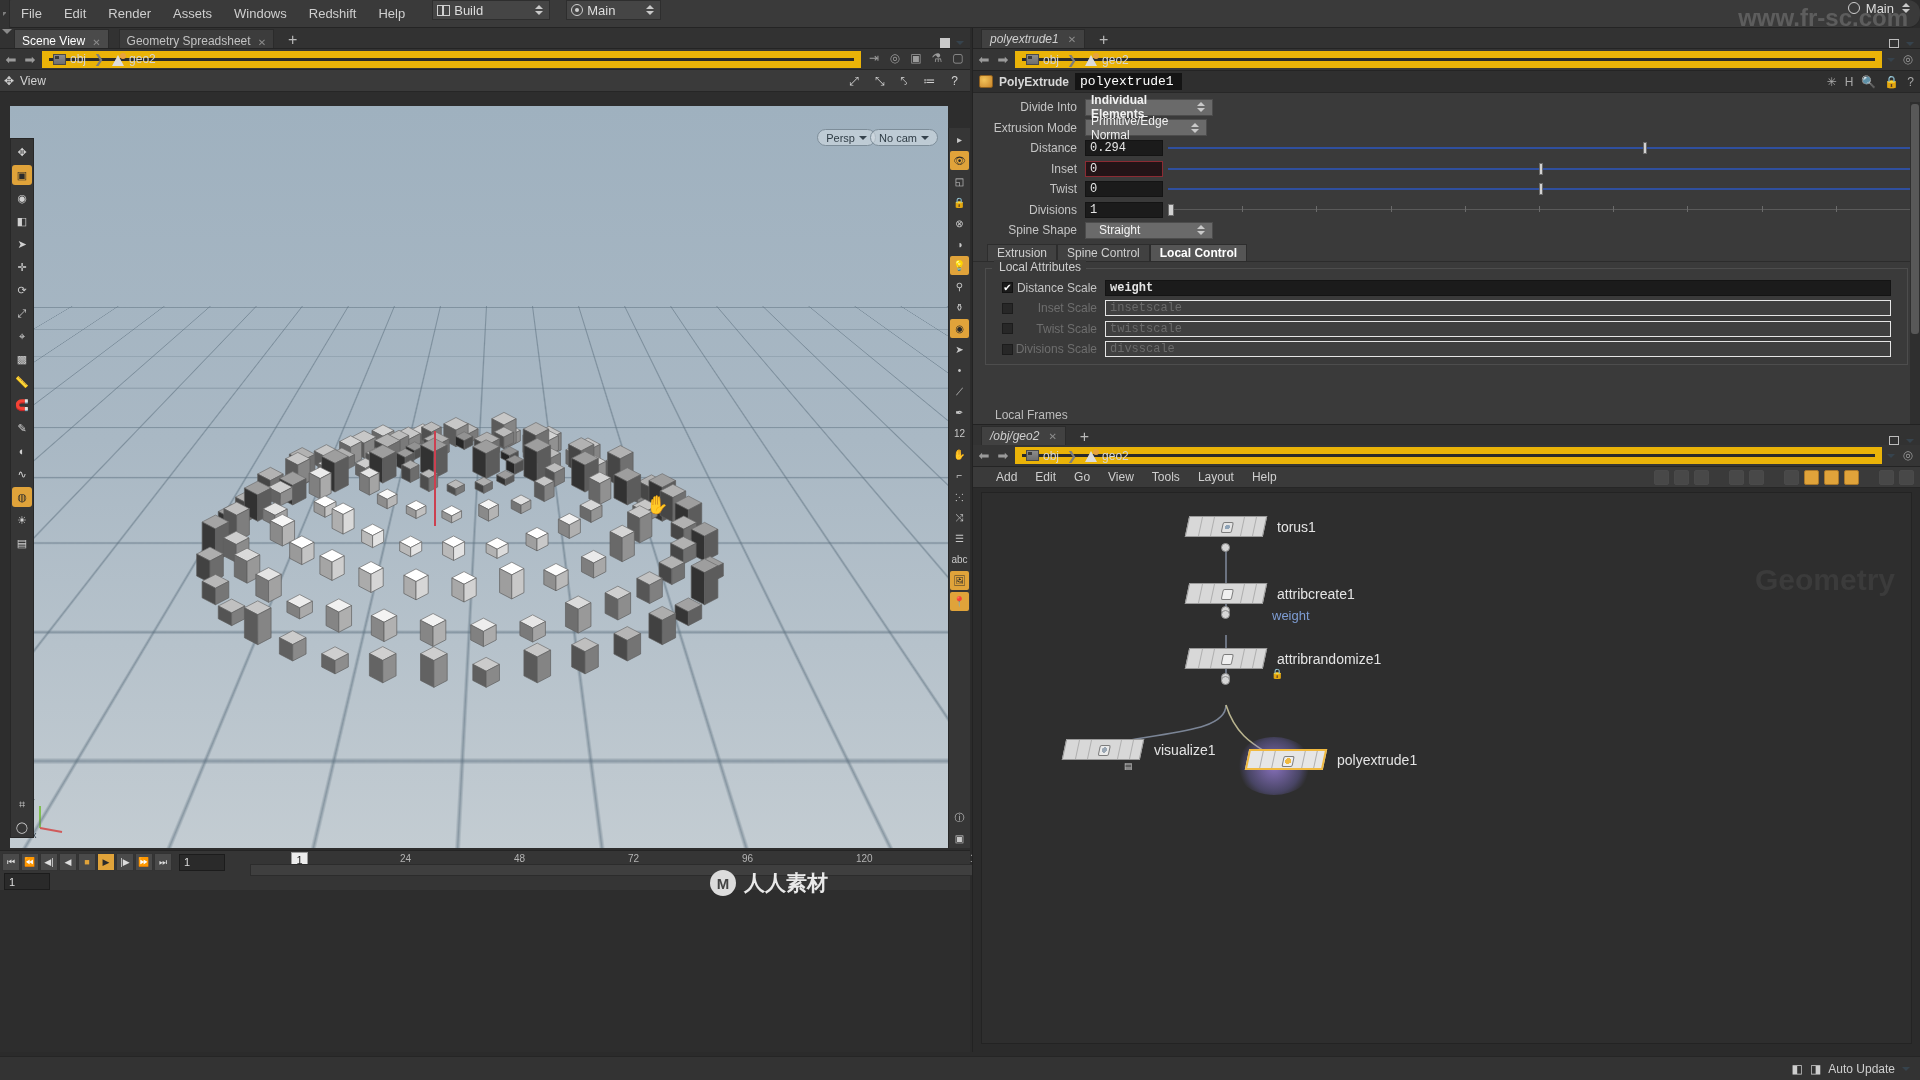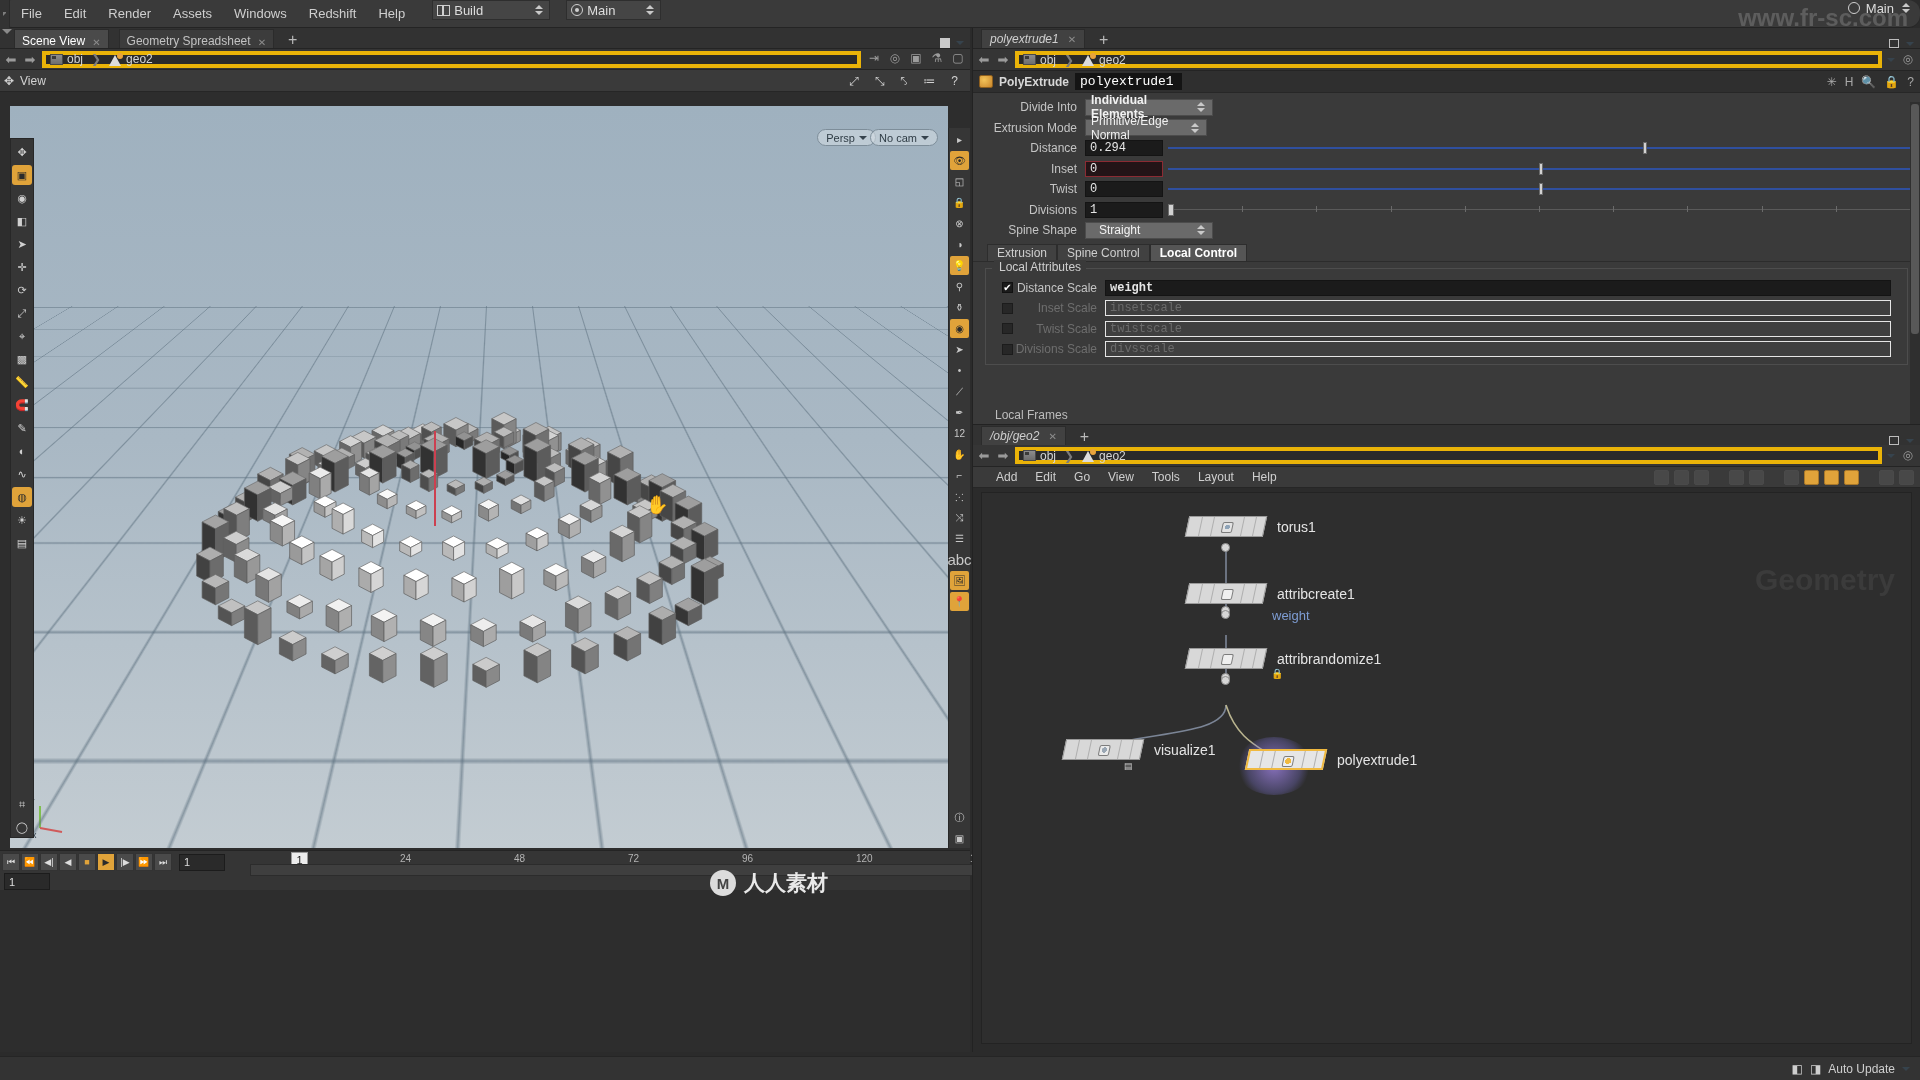--- a/index.html
+++ b/index.html
@@ -38,21 +38,21 @@
      color:#c2c2c2; background:#3c3c3c; margin-left:10px; border:1px solid #2b2b2b;
      border-bottom:none; }
   .vtab.first { margin-left:14px; }
   .vtab .x { margin-left:7px; font-size:10px; color:#8c8c8c; }
   .vtab.active { background:#4a4a4a; color:#fff; }
   .tabplus { margin-left:10px; color:#b9b9b9; font-size:16px; padding:0 4px; line-height:17px;}
 
   #pathrow { height:21px; background:#353535; display:flex; align-items:center;
      gap:5px; padding:0 4px; border-bottom:1px solid #242424; }
   .navarr { color:#9a9a9a; font-size:13px; width:14px; text-align:center; }
-  .crumbbox { flex:1; height:17px; background:#2a2a2a; border:4px solid #eab308;
+  .crumbbox { flex:1; height:17px; background:#2a2a2a; border:7px solid #eab308;
      display:flex; align-items:center; padding:0 4px; }
   .crumb { display:flex; align-items:center; gap:4px; font-size:12px; color:#d5d5d5; }
   .crumb .sep { color:#7c7c7c; margin:0 4px; }
   .ico-obj { width:13px;height:11px; background:linear-gradient(#8d8d8d,#6e6e6e);
      border:1px solid #4a4a4a; position:relative; }
   .ico-obj:after{content:"";position:absolute;left:1px;top:1px;width:4px;height:3px;background:#3a3a3a;}
   .ico-geo { width:13px;height:13px; position:relative; }
   .ico-geo:before{content:"";position:absolute;left:0;top:2px;width:0;height:0;
      border-left:6px solid transparent;border-right:6px solid transparent;border-bottom:11px solid #dcdcdc;}
   .ico-geo:after{content:"";position:absolute;right:-1px;top:0;width:6px;height:6px;
@@ -781,21 +781,21 @@
       <div class="rtool">➤</div>
       <div class="rtool">•</div>
       <div class="rtool">⟋</div>
       <div class="rtool">✒</div>
       <div class="rtool">12</div>
       <div class="rtool">✋</div>
       <div class="rtool">⌐</div>
       <div class="rtool">⁙</div>
       <div class="rtool">⤨</div>
       <div class="rtool">☰</div>
-      <div class="rtool" style="font-size:15px;">abc</div>
+      <div class="rtool" style="font-size:10px;">abc</div>
       <div class="rtool sel">🖼</div>
       <div class="rtool sel">📍</div>
       <div style="flex:1"></div>
       <div class="rtool">ⓘ</div>
       <div class="rtool">▣</div>
     </div>
 
     <div id="playbar">
       <div id="transport">
         <div class="tbtn">⏮</div>

